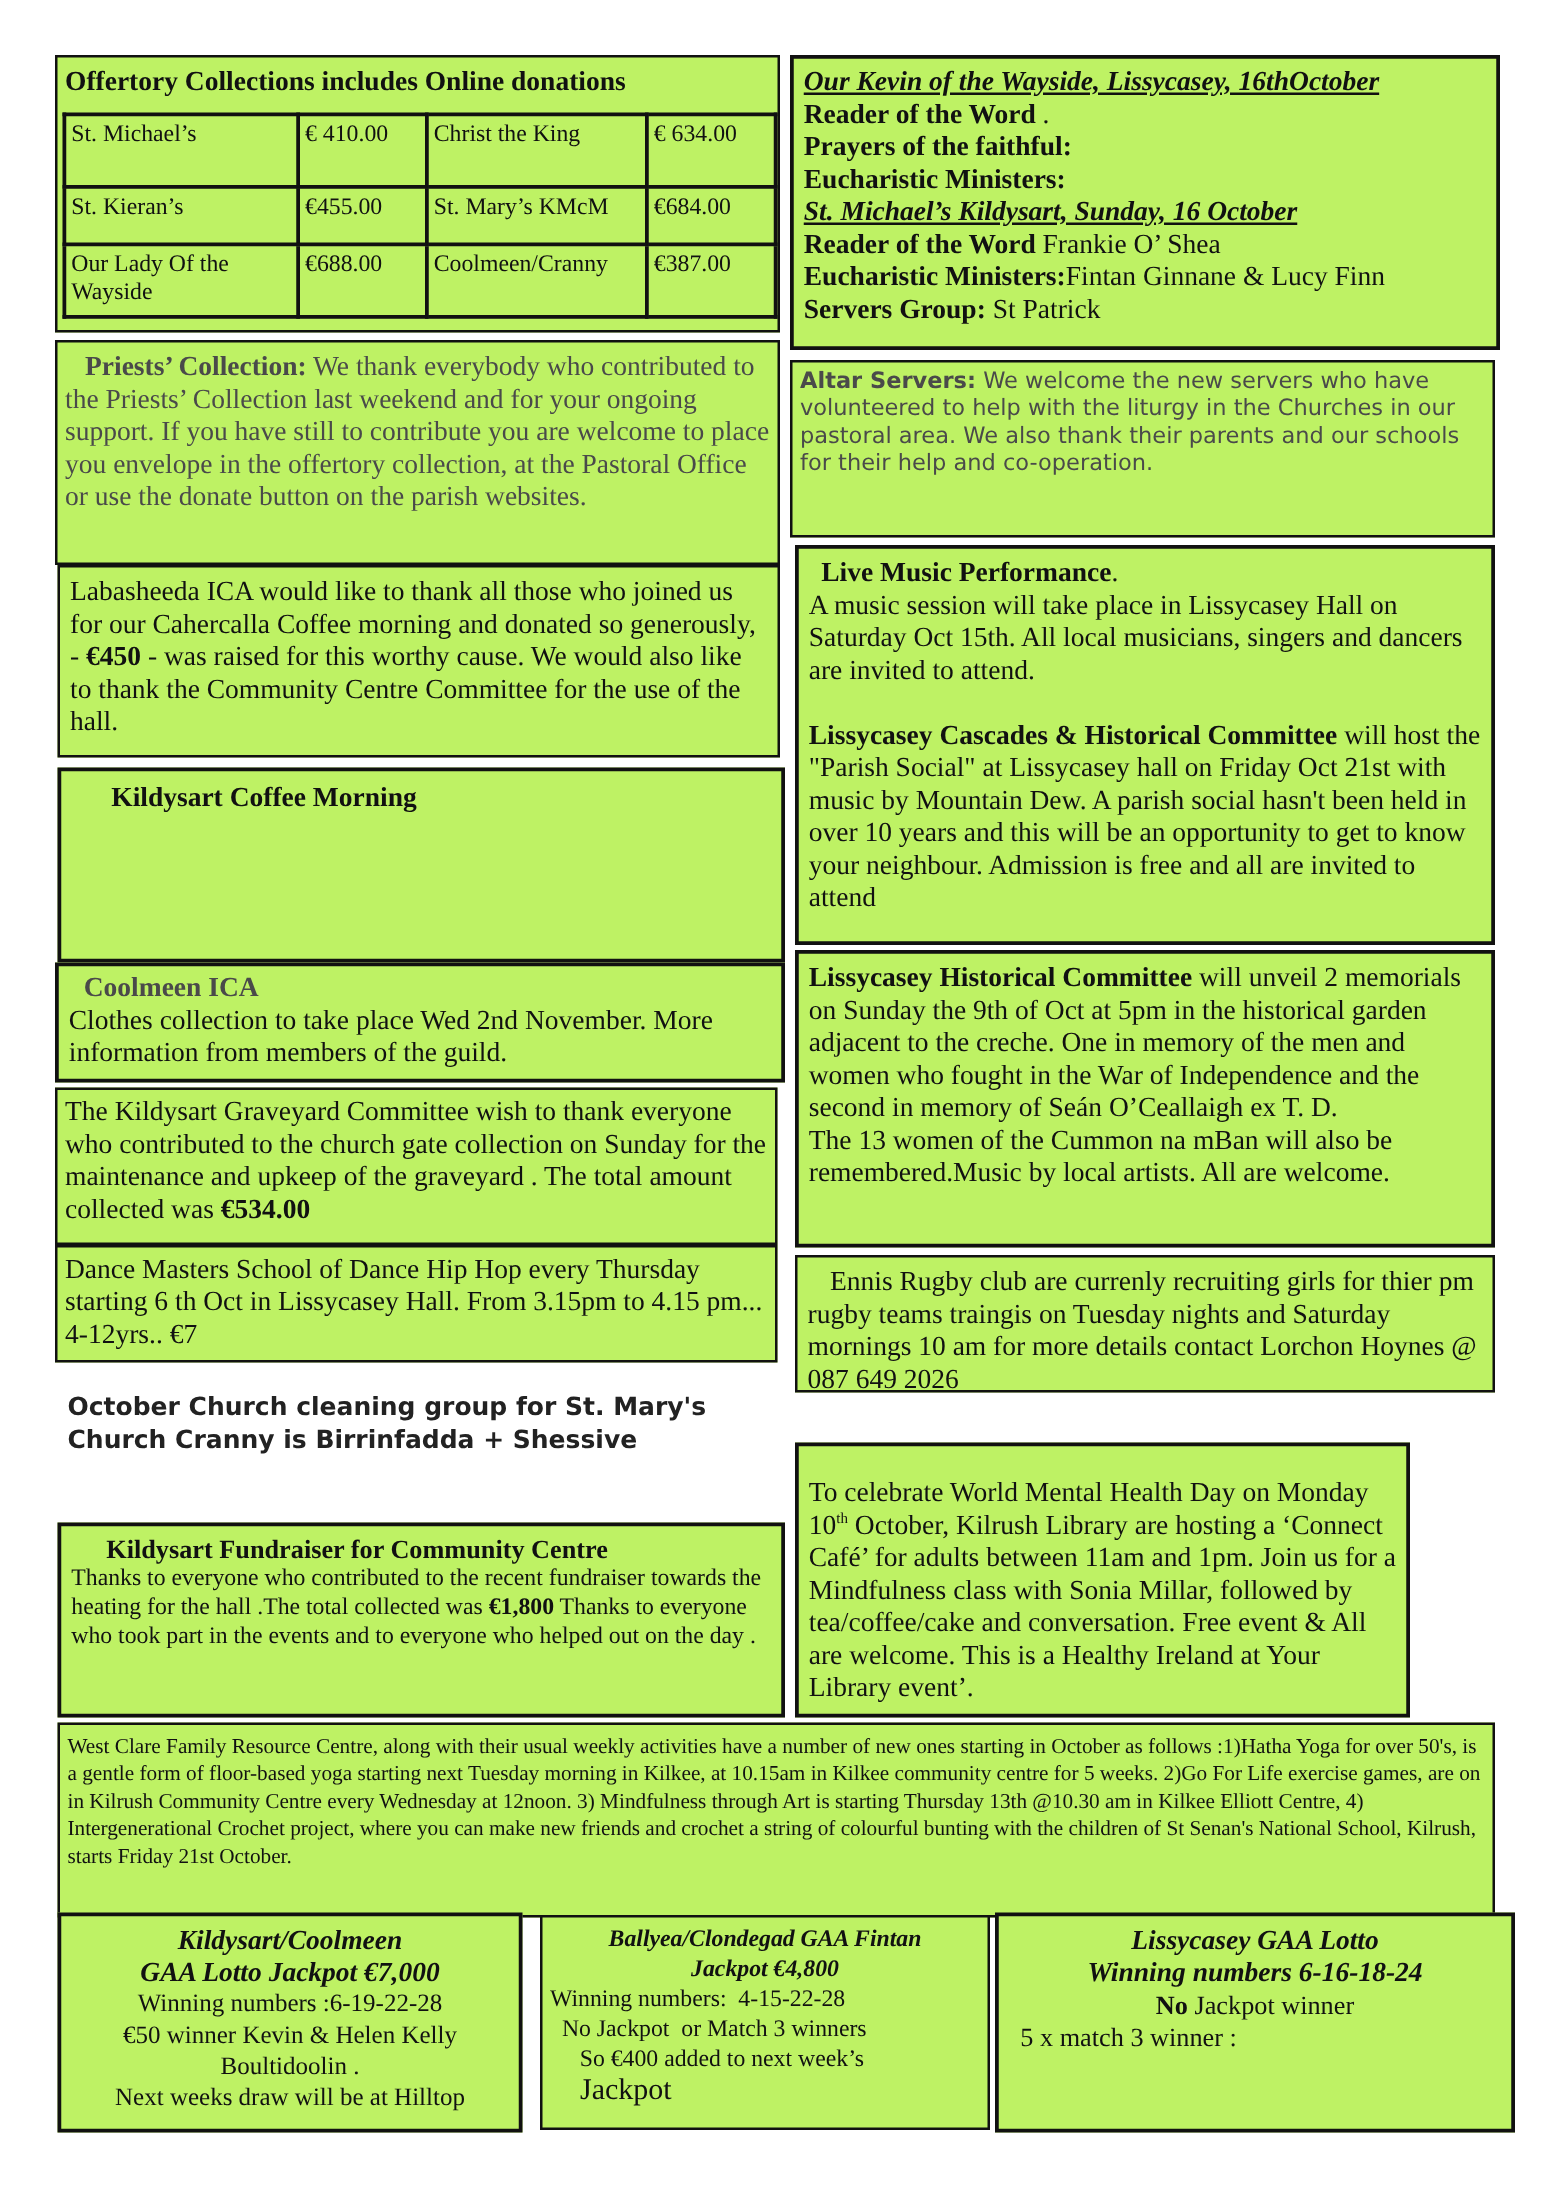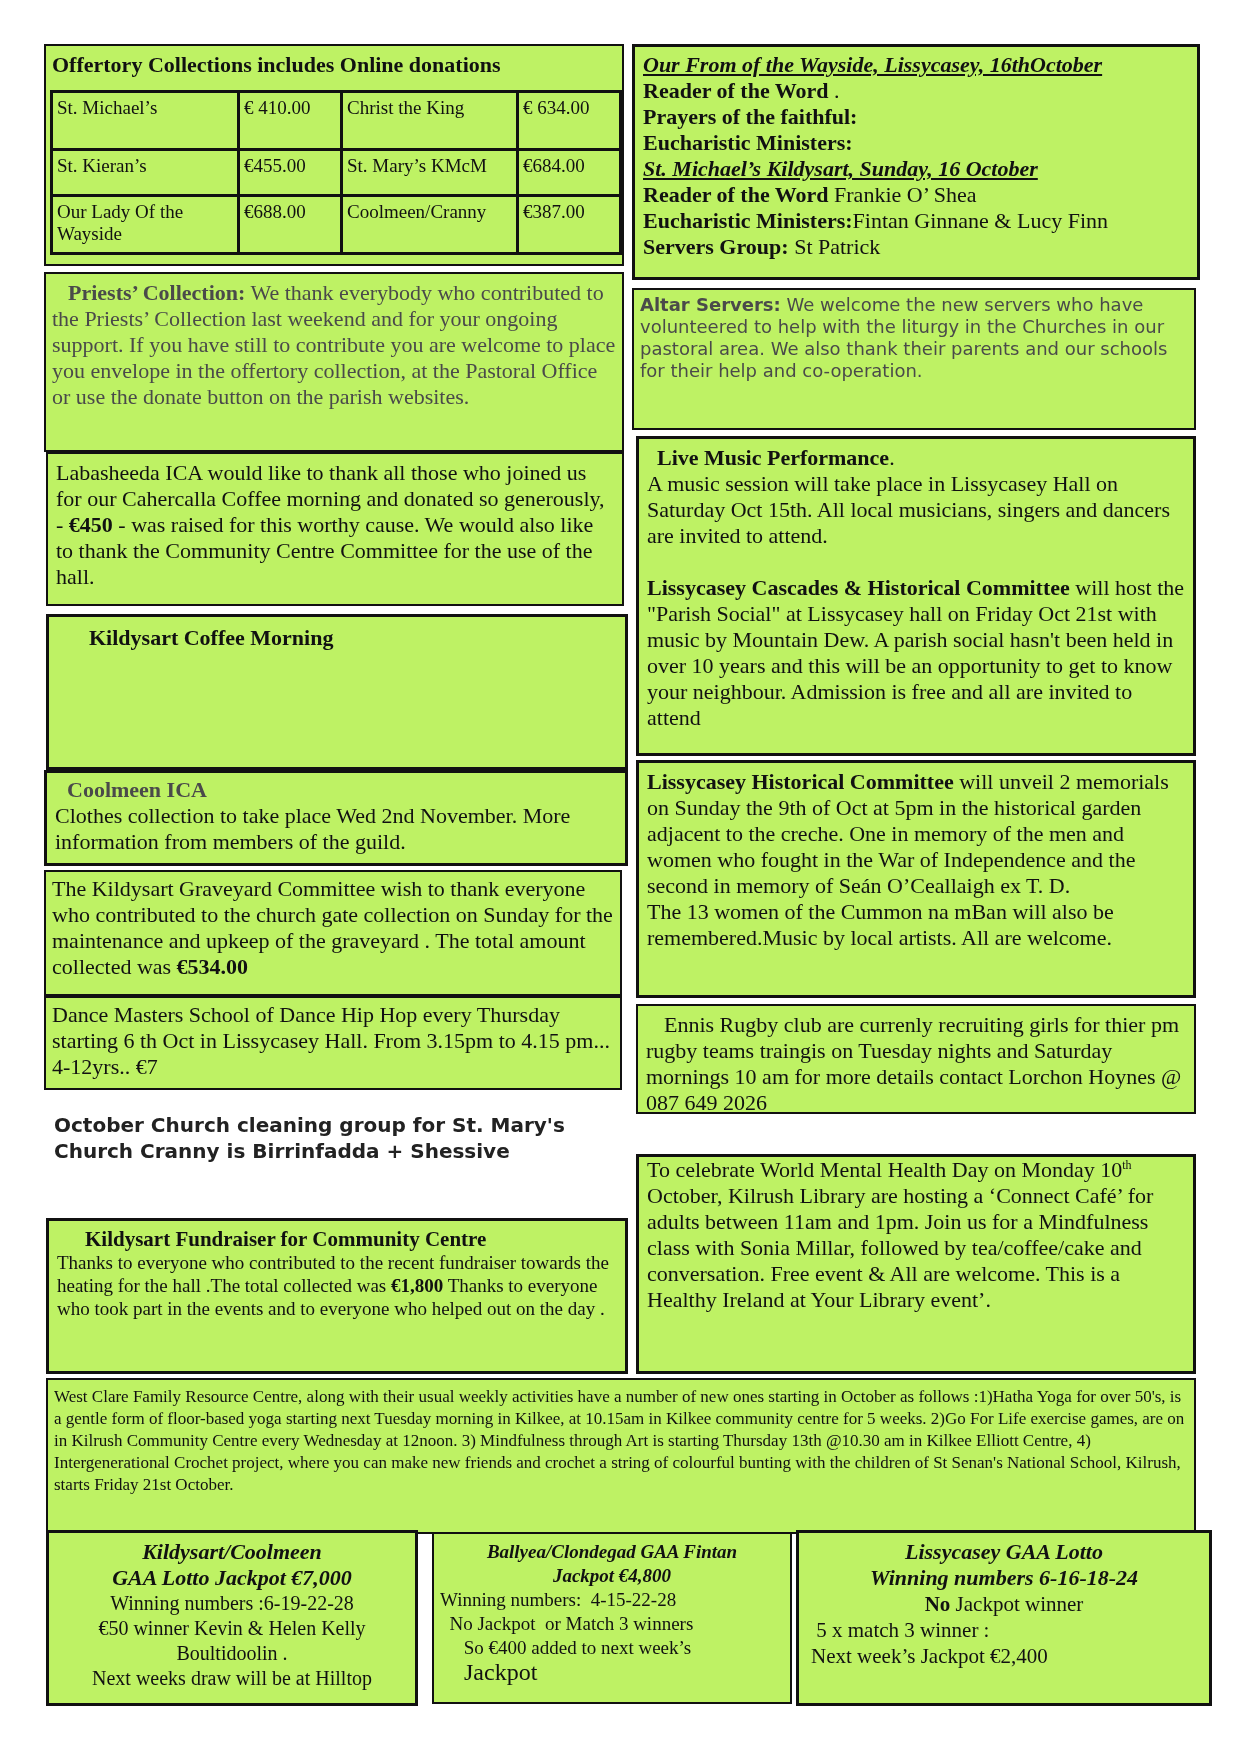--- a/index.html
+++ b/index.html
@@ -42,21 +42,21 @@
       <td>Our Lady Of the Wayside</td>
       <td>€688.00</td>
       <td>Coolmeen/Cranny</td>
       <td>€387.00</td>
     </tr>
   </tbody>
     </table>
 </div>
 
 <div class="box thick" style="left:632px;top:44px;width:568px;height:236px;padding:5px 8px;">
-  <div class="t bold it ul">Our From of the Wayside, Lissycasey, 16thOctober</div>
+  <div class="t bold it ul">Our Kevin of the Wayside, Lissycasey, 16thOctober</div>
   <div class="t"><span class="bold">Reader of the Word</span><span>  .</span></div>
   <div class="t bold">Prayers of the faithful:</div>
   <div class="t bold">Eucharistic Ministers:</div>
   <div class="t bold it ul">St. Michael’s Kildysart, Sunday, 16 October</div>
   <div class="t"><span class="bold">Reader of the Word</span><span> Frankie O’ Shea</span></div>
   <div class="t"><span class="bold">Eucharistic Ministers:</span><span>Fintan Ginnane &amp; Lucy Finn</span></div>
   <div class="t"><span class="bold">Servers Group:</span><span> St Patrick</span></div>
 </div>
 
 <div class="box" style="left:44px;top:272px;width:580px;height:180px;padding:6px 6px;">
@@ -98,21 +98,21 @@
 <div class="box" style="left:44px;top:996px;width:578px;height:94px;padding:4px 6px;">
   <p class="t">Dance Masters School of Dance Hip Hop every  Thursday starting 6 th Oct in  Lissycasey Hall. From  3.15pm to 4.15 pm... 4-12yrs.. €7</p>
 </div>
 
 <div class="box" style="left:636px;top:1004px;width:560px;height:110px;padding:6px 8px;">
   <p class="t" style="text-indent:18px;">Ennis Rugby club are currenly recruiting girls for thier pm rugby teams  traingis on  Tuesday nights and  Saturday mornings 10 am   for more details contact Lorchon Hoynes  @ 087 649 2026</p>
 </div>
 
 <div class="sans bold" style="position:absolute;left:54px;top:1112px;width:560px;font-size:20px;line-height:26px;color:#222;">October Church cleaning group for St. Mary's Church Cranny is Birrinfadda + Shessive</div>
 
-<div class="box thick" style="left:636px;top:1154px;width:560px;height:220px;padding:0 8px;">
+<div class="box thick" style="left:636px;top:1154px;width:492px;height:220px;padding:24px 8px;">
   <p class="t"><span>To celebrate World Mental Health Day on Monday 10</span><sup>th</sup><span> October, Kilrush Library are hosting a ‘Connect Café’ for adults between 11am and 1pm.   Join us for a Mindfulness class with Sonia Millar, followed by tea/coffee/cake and conversation.   Free event &amp; All are welcome. This is a Healthy Ireland at Your Library event’.</span></p>
 </div>
 
 <div class="box thick" style="left:46px;top:1218px;width:582px;height:156px;padding:6px 8px;">
   <div class="bold" style="font-size:21px;line-height:24px;padding-left:28px;">Kildysart Fundraiser  for Community Centre</div>
   <p style="font-size:19px;line-height:23px;"><span> Thanks to everyone who contributed to the recent fundraiser towards the heating for the hall .The total collected was </span><span class="bold">€1,800</span><span> Thanks  to everyone who took part in the events  and to everyone who helped  out on the day .</span></p>
 </div>
 
 <div class="box" style="left:46px;top:1378px;width:1150px;height:156px;padding:6px 6px;">
   <p style="font-size:17px;line-height:22px;">West Clare Family Resource Centre, along with their usual weekly activities have a number of new ones starting in October as  follows :1)Hatha Yoga for over 50's, is a gentle form of floor-based yoga  starting next Tuesday morning in Kilkee, at 10.15am in Kilkee community centre for 5 weeks.   2)Go For Life exercise games,   are on in Kilrush Community Centre every Wednesday at 12noon. 3) Mindfulness through Art is starting Thursday 13th @10.30 am in Kilkee Elliott Centre,  4)  Intergenerational Crochet project, where you can make new friends and crochet a string of colourful bunting with the children of St Senan's National School, Kilrush, starts Friday 21st October.</p>
@@ -134,14 +134,13 @@
   <div style="font-size:19px;line-height:24px;white-space:pre;">  No Jackpot  or Match 3 winners</div>
   <div style="font-size:19px;line-height:24px;white-space:pre;">     So €400 added to next week’s</div>
   <div style="font-size:24px;line-height:24px;margin-left:24px;">Jackpot</div>
 </div>
 
 <div class="box thick" style="left:796px;top:1530px;width:416px;height:176px;padding:6px 12px;">
   <div class="bold it center" style="font-size:22px;line-height:26px;">Lissycasey GAA Lotto</div>
   <div class="bold it center" style="font-size:22px;line-height:26px;">Winning numbers 6-16-18-24</div>
   <div class="center" style="font-size:21px;line-height:26px;"><span class="bold">No</span><span> Jackpot winner</span></div>
   <div style="font-size:21px;line-height:26px;white-space:pre;"> 5 x match 3 winner :</div>
-  <div style="font-size:21px;line-height:26px;">Next week’s Jackpot €2,400</div>
 </div>
 
 </body></html>

